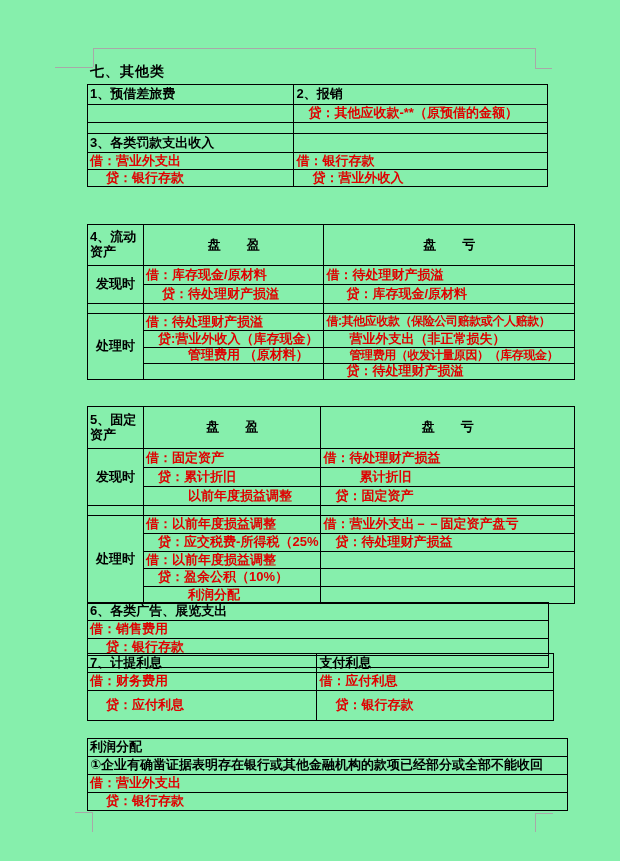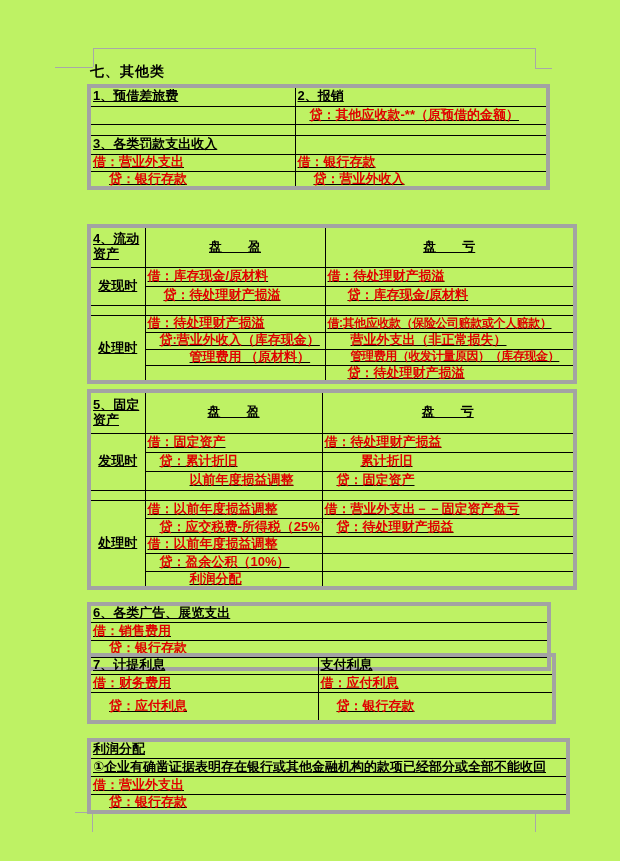--- a/index.html
+++ b/index.html
@@ -1,21 +1,21 @@
 <!DOCTYPE html>
 <html><head>
 <meta charset="utf-8">
 <style>
   html,body{margin:0;padding:0;background:#ffffff;}
-  .page{position:relative;width:620px;height:861px;background:#bef264;overflow:hidden;
+  .page{position:relative;width:620px;height:861px;background:#86efac;overflow:hidden;
         font-family:"Liberation Sans","DejaVu Sans",sans-serif;font-weight:bold;color:#000;}
   .mark{position:absolute;background:#a8a8a8;}
   .heading{position:absolute;left:90px;top:63px;font-size:14px;letter-spacing:1px;color:#000;}
   table{position:absolute;border-collapse:collapse;table-layout:fixed;
-        border:4px solid #a3a3a3;font-size:13px;font-weight:bold;text-decoration:underline;}
+        border:1px solid #a3a3a3;font-size:13px;font-weight:bold;}
   td{border:1px solid #000;padding:0 2px;vertical-align:middle;
      white-space:nowrap;overflow:hidden;line-height:1.15;}
   .red{color:#e00000;}
   .blk{color:#000;}
   .ctr{text-align:center;}
   .wrap{white-space:normal;}
   .i6{padding-left:22px;}
   .i14{padding-left:14px;}
   .i18{padding-left:18px;}
   .i25{padding-left:25px;}
@@ -113,21 +113,21 @@
       <td class="red i44">管理费用 （原材料）</td>
       <td class="red tight i25">管理费用（收发计量原因）（库存现金）</td>
     </tr>
     <tr style="height:16px;">
       <td></td>
       <td class="red i6">贷：待处理财产损溢</td>
     </tr>
   </tbody>
     </table>
 
-  <table style="left:87px;top:389px;width:488px;">
+  <table style="left:87px;top:406px;width:488px;">
     <colgroup>
         <col style="width:56px">
         <col style="width:177px">
         <col style="width:253px">
       </colgroup>
     <tbody>
         <tr style="height:42px;">
       <td class="blk wrap">5、固定资产</td>
       <td class="blk ctr">盘　　盈</td>
       <td class="blk ctr">盘　　亏</td>

